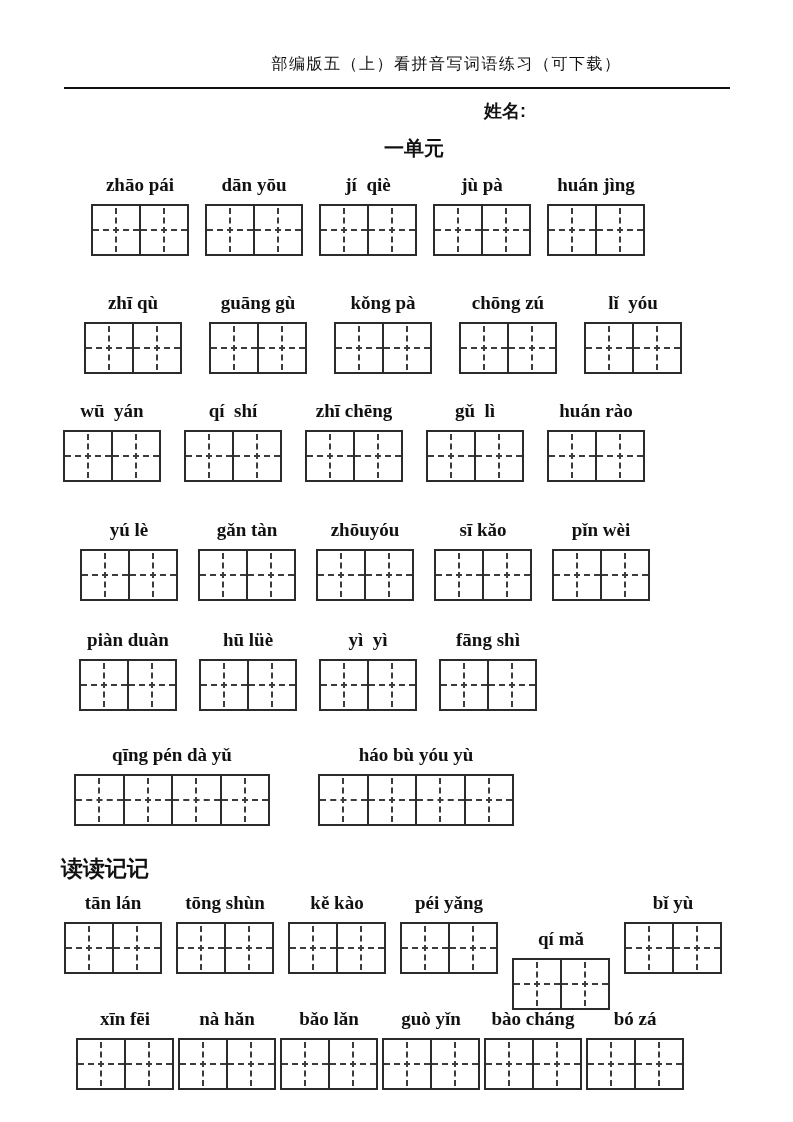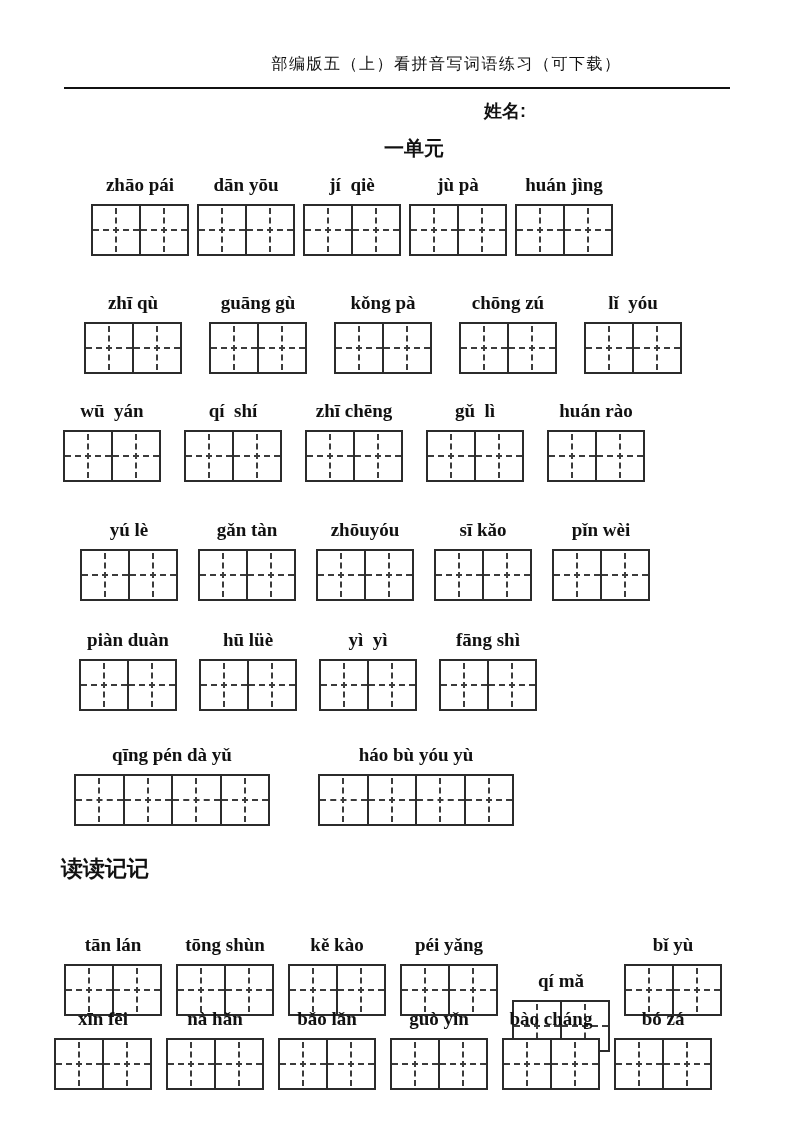--- a/index.html
+++ b/index.html
@@ -30,28 +30,28 @@
     position:absolute;top:135px;left:384px;
     font-size:20px;font-weight:bold;
     font-family:"Liberation Sans","DejaVu Sans",sans-serif;
   }
   .section-heading{
     position:absolute;top:854px;left:61px;
     font-size:22px;font-weight:bold;
     font-family:"Liberation Sans","DejaVu Sans",sans-serif;
   }
   .word-row{position:absolute;display:flex;align-items:flex-start;}
-  .r1{top:172px;left:91px;gap:8px;align-items:flex-end;}
+  .r1{top:172px;left:91px;gap:16px;align-items:flex-end;}
   .r2{top:290px;left:84px;gap:27px;}
   .r3{top:398px;left:63px;gap:23px;}
   .r4{top:517px;left:80px;gap:20px;}
   .r5{top:627px;left:79px;gap:22px;}
   .r6{top:742px;left:74px;gap:48px;}
-  .r7{top:932px;left:64px;gap:14px;}
-  .r8{top:1006px;left:54px;gap:14px;}
+  .r7{top:890px;left:64px;gap:14px;}
+  .r8{top:1006px;left:76px;gap:4px;}
   .word-item{display:flex;flex-direction:column;}
   .pinyin{
     height:26px;line-height:26px;margin-bottom:6px;
     text-align:center;white-space:pre;
     font-weight:bold;font-size:19px;
     font-family:"Liberation Serif","DejaVu Serif",serif;
   }
   .grid{
     display:flex;width:100%;height:52px;
     box-sizing:border-box;

